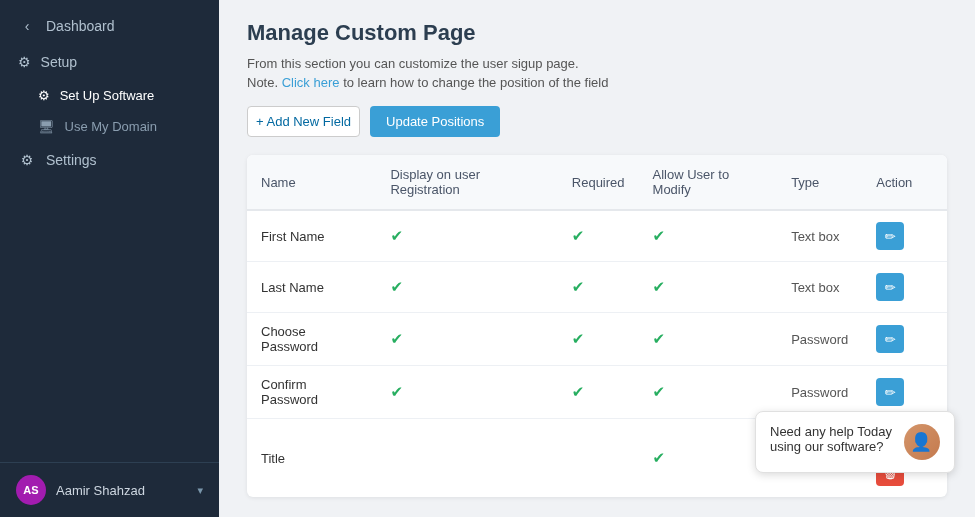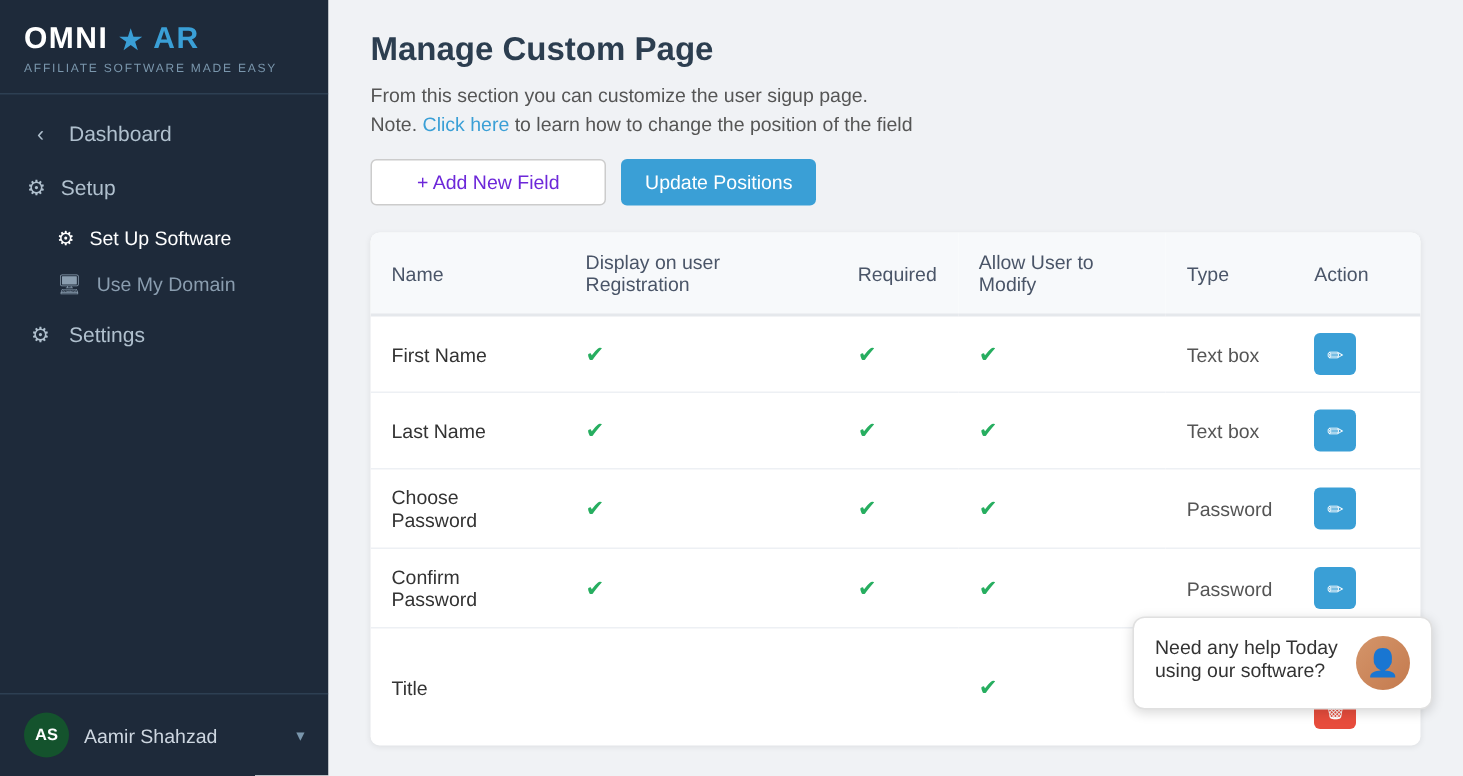--- a/index.html
+++ b/index.html
@@ -68,21 +68,21 @@
     .sidebar-footer {
       padding: 12px 16px;
       border-top: 1px solid #2d3f52;
       display: flex;
       align-items: center;
       gap: 10px;
       cursor: pointer;
     }
     .avatar-circle {
       width: 30px; height: 30px;
-      background: #14532d;
+      background: #a21caf;
       border-radius: 50%;
       display: flex; align-items: center; justify-content: center;
       font-size: 11px; font-weight: 700; color: #fff;
     }
     .footer-name { font-size: 13px; color: #cdd6e0; }
     .footer-chevron { margin-left: auto; font-size: 11px; color: #7a96ac; }
 
     
     .main {
       flex: 1;
@@ -116,24 +116,24 @@
     }
 
     .toolbar {
       display: flex;
       gap: 10px;
       margin-bottom: 18px;
     }
 
     .btn-add {
       background: #fff;
-      color: #6d28d9;
+      color: #0369a1;
       border: 1px solid #ccc;
       border-radius: 4px;
-      padding: 7px 30px;
+      padding: 7px 8px;
       font-size: 13px;
       cursor: pointer;
       display: flex;
       align-items: center;
       gap: 5px;
     }
 
     .btn-update {
       background: #3a9fd6;
       color: #fff;
@@ -221,28 +221,20 @@
       background: linear-gradient(135deg, #d4956a, #c47a4e);
       flex-shrink: 0;
       display: flex; align-items: center; justify-content: center;
       font-size: 18px;
     }
   </style>
 </head>
 <body>
 
 <div class="sidebar">
-  <div class="sidebar-logo">
-    <div class="logo-text">
-      <span class="logo-omni">OMNI</span>
-      <span class="logo-star">★</span>
-      <span class="logo-omni" style="color:#3a9fd6;">AR</span>
-    </div>
-    <div class="logo-sub">AFFILIATE SOFTWARE MADE EASY</div>
-  </div>
 
   <nav class="sidebar-nav">
     <div class="nav-item">
       <span class="icon">‹</span>
       <span>Dashboard</span>
     </div>
 
     <div class="nav-section-header">
       <span class="icon">⚙</span>
       <span>Setup</span>

